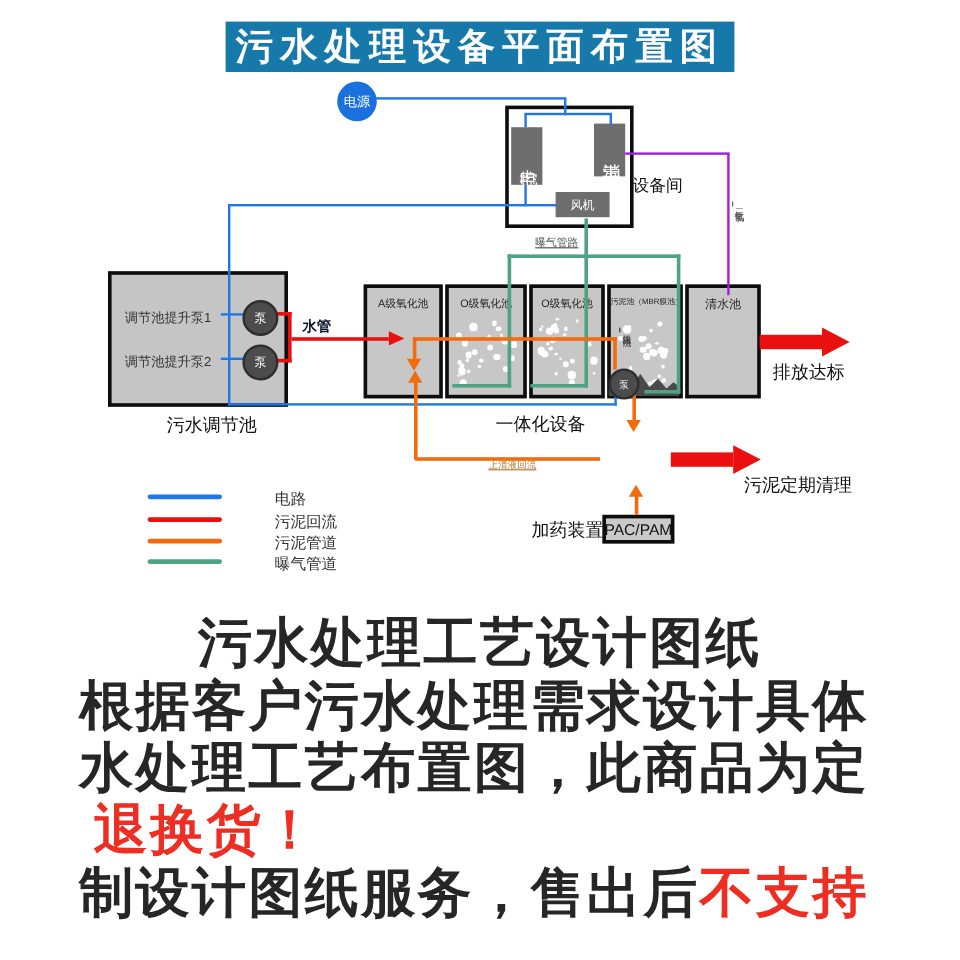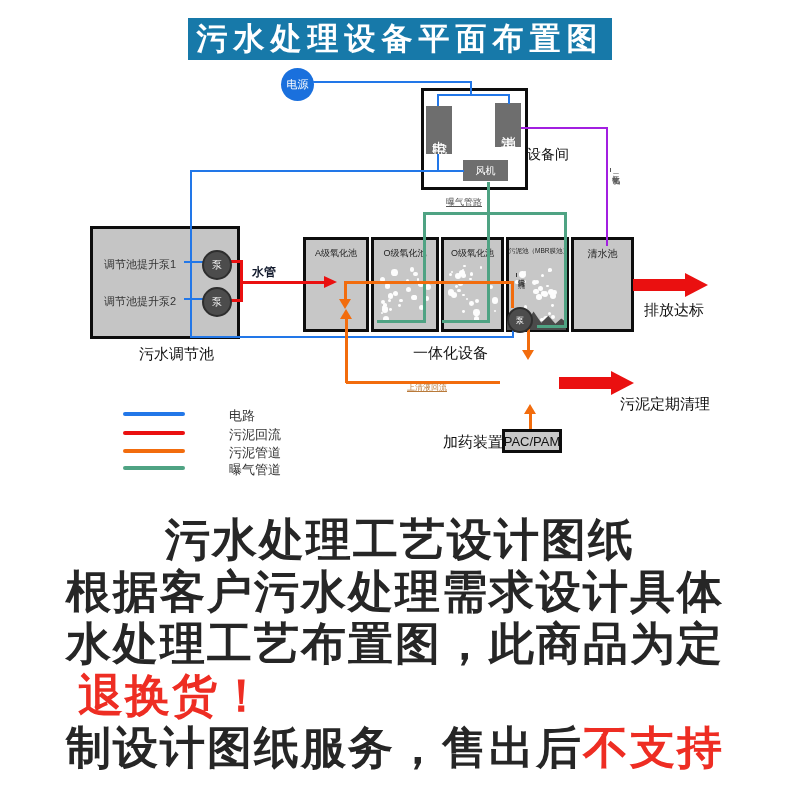--- a/index.html
+++ b/index.html
@@ -35,21 +35,21 @@
   .mound{position:absolute;left:507px;top:309px;width:59px;height:21px;background:#4a4a4a;
          clip-path:polygon(0% 100%,0% 55%,10% 75%,20% 30%,32% 70%,45% 12%,58% 65%,70% 32%,82% 70%,92% 45%,100% 62%,100% 100%);}
   .graybox{position:absolute;background:#c9c9c9;border:3px solid #0d0d0d;box-sizing:border-box;
            display:flex;align-items:center;justify-content:center;color:#111;}
   
   .lg-line{position:absolute;left:123px;width:62px;height:4px;border-radius:2px;}
   .lg-lbl{position:absolute;left:229px;font-size:13px;color:#333;}
   
   .footer{position:absolute;left:0;top:514px;width:800px;color:#262626;font-weight:900;
           font-size:45px;line-height:52px;}
-  .fline{white-space:nowrap;letter-spacing:2px;}
+  .fline{white-space:nowrap;letter-spacing:2px;font-family:Liberation Mono, monospace;}
   .f-center{text-align:center;}
   .f-ind{padding-left:66px;}
   .f-ind2{padding-left:78px;}
   .redtxt{color:#ee2d23;}
 </style>
 </head>
 <body>
 
 <div class="stage">
 

